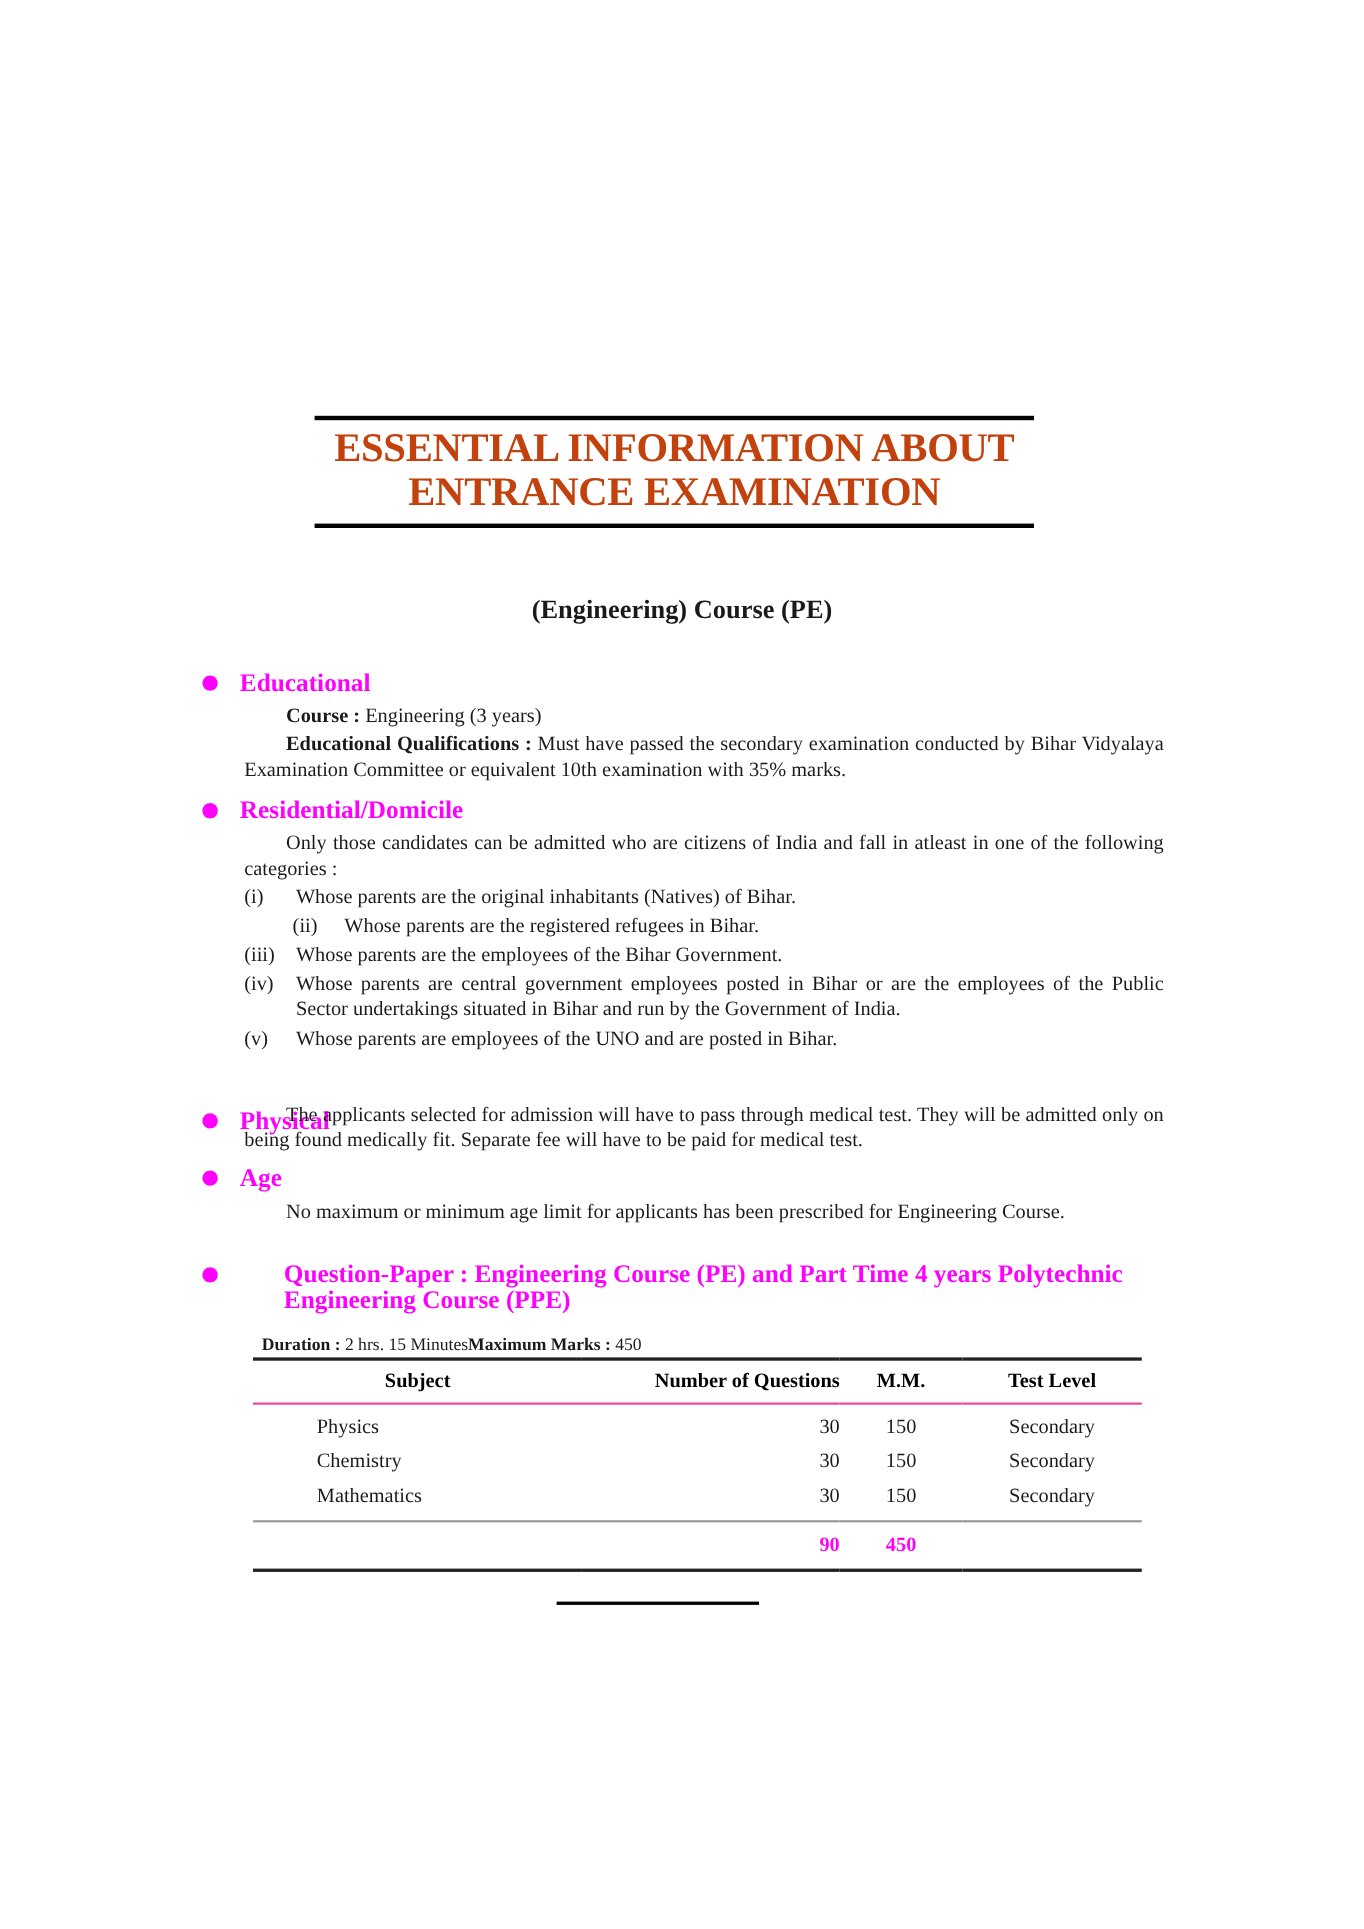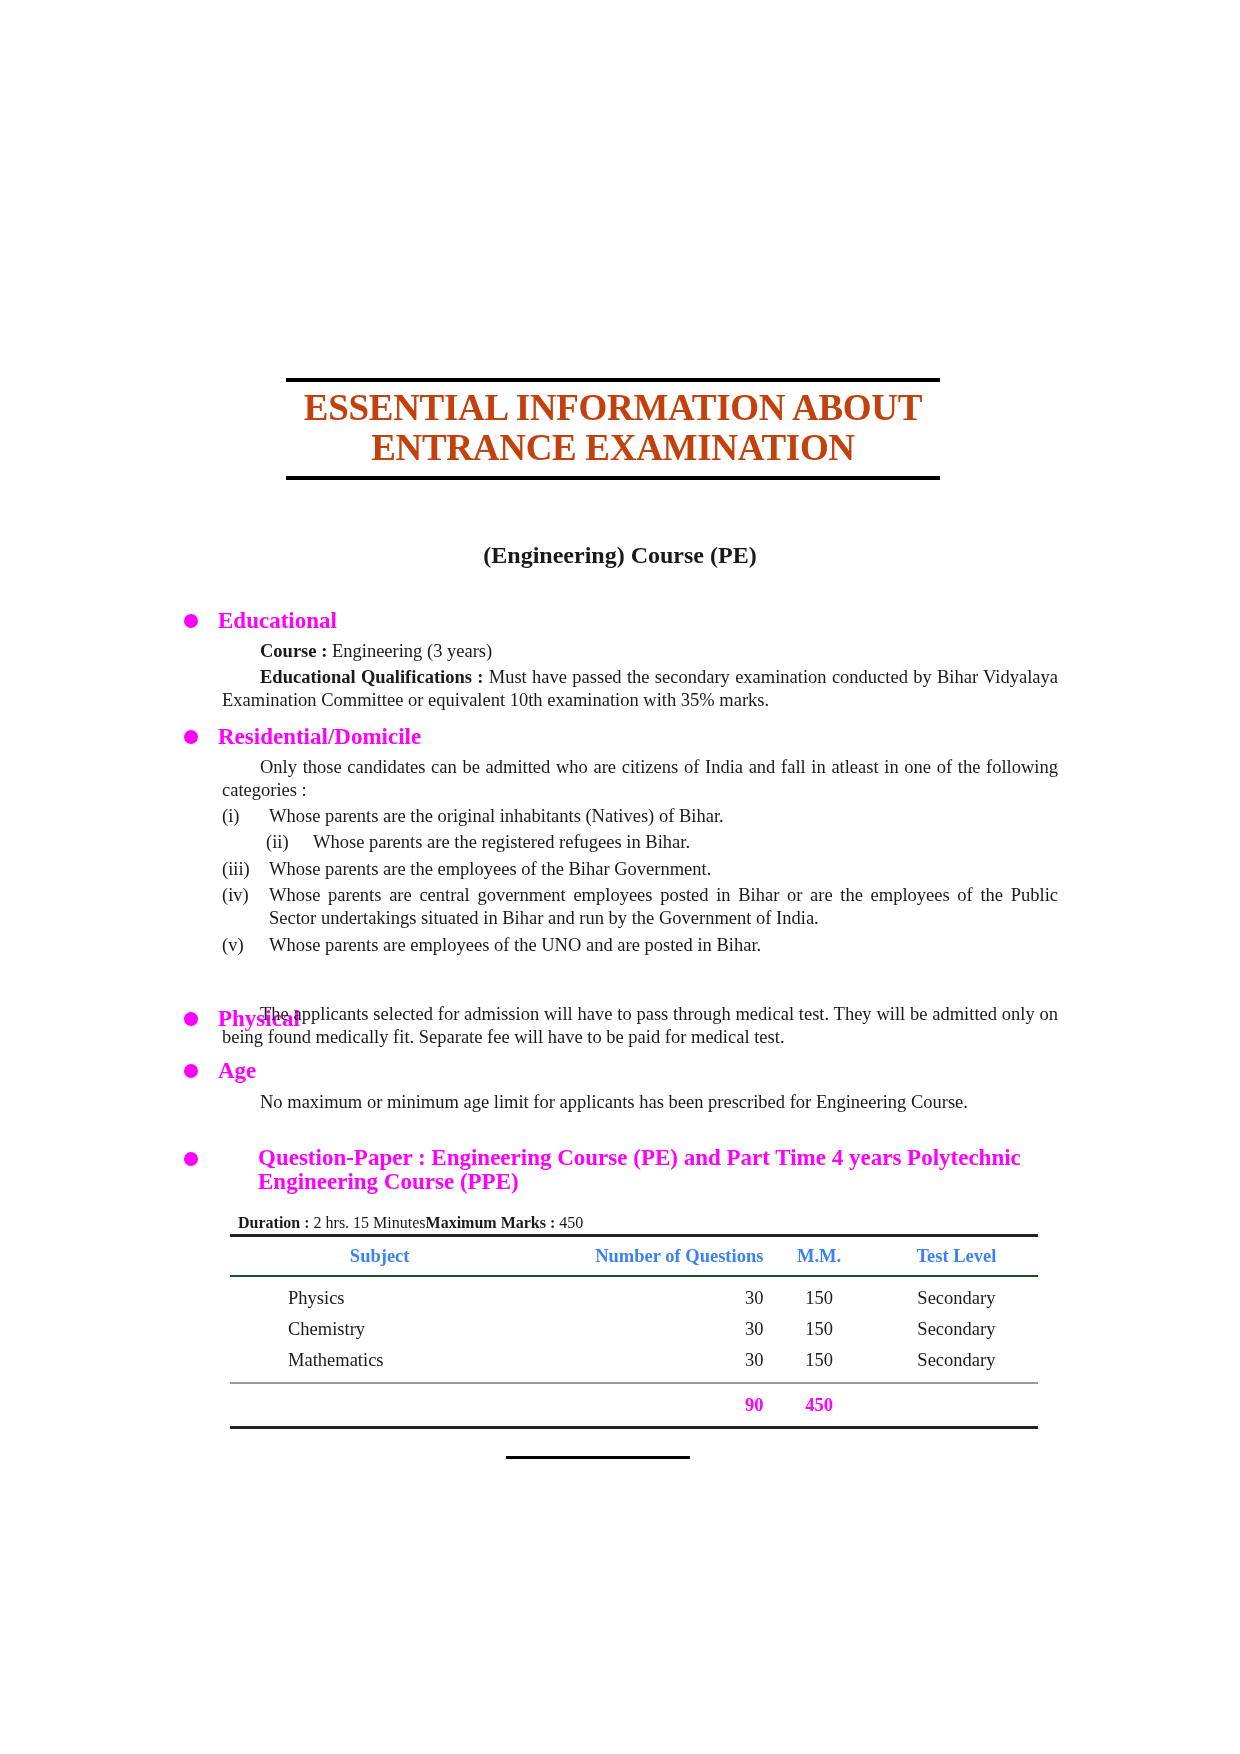--- a/index.html
+++ b/index.html
@@ -48,22 +48,22 @@
     font-size: 16px; line-height: 22px; display: flex; justify-content: flex-start; margin-left: 16px;
   }
   .dur-row b { font-weight: bold; }
 
   .table {
     position: absolute; left: 230px; top: 1234px; width: 808px;
     border-collapse: collapse; font-size: 18.5px;
   }
   .table .hr-top { border-top: 3px solid #222; }
   .table th {
-    color: #3b82f6; font-weight: bold; font-size: 18.5px; height: 38px;
-    border-bottom: 2px solid #14532d; padding: 0;
+    color: #000000; font-weight: bold; font-size: 18.5px; height: 38px;
+    border-bottom: 2px solid #ec4899; padding: 0;
   }
   .table td { padding: 0; height: 31px; }
   .table tr.first td { padding-top: 6px; }
   .table tr.last td { padding-bottom: 6px; }
   .table tr.total td {
     border-top: 2px solid #999; color: #ff00ff; font-weight: bold; height: 42px;
     border-bottom: 3px solid #222;
   }
   .c-subj { width: 260px; text-align: center; }
   .c-subj.left { text-align: left; padding-left: 58px !important; }

